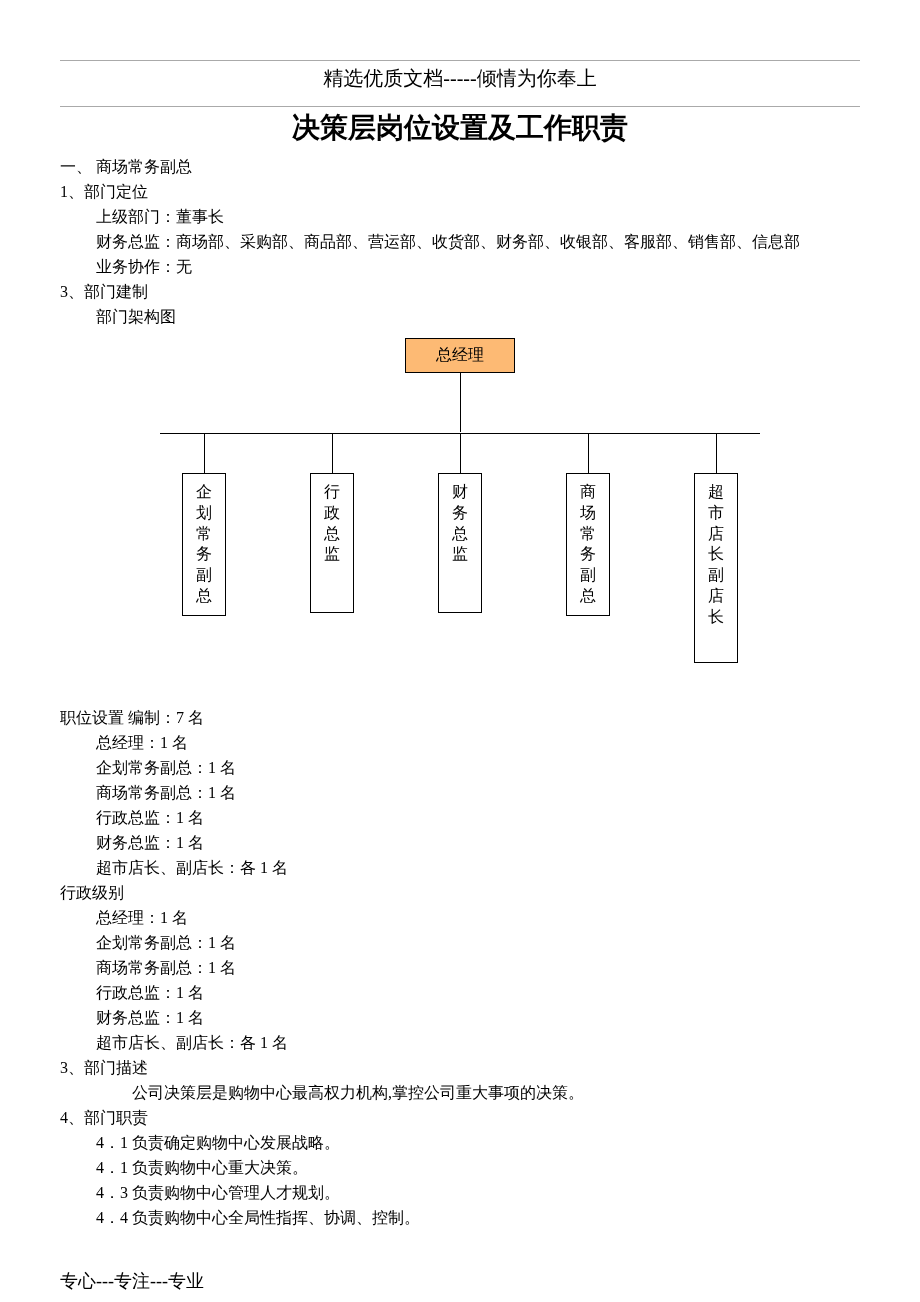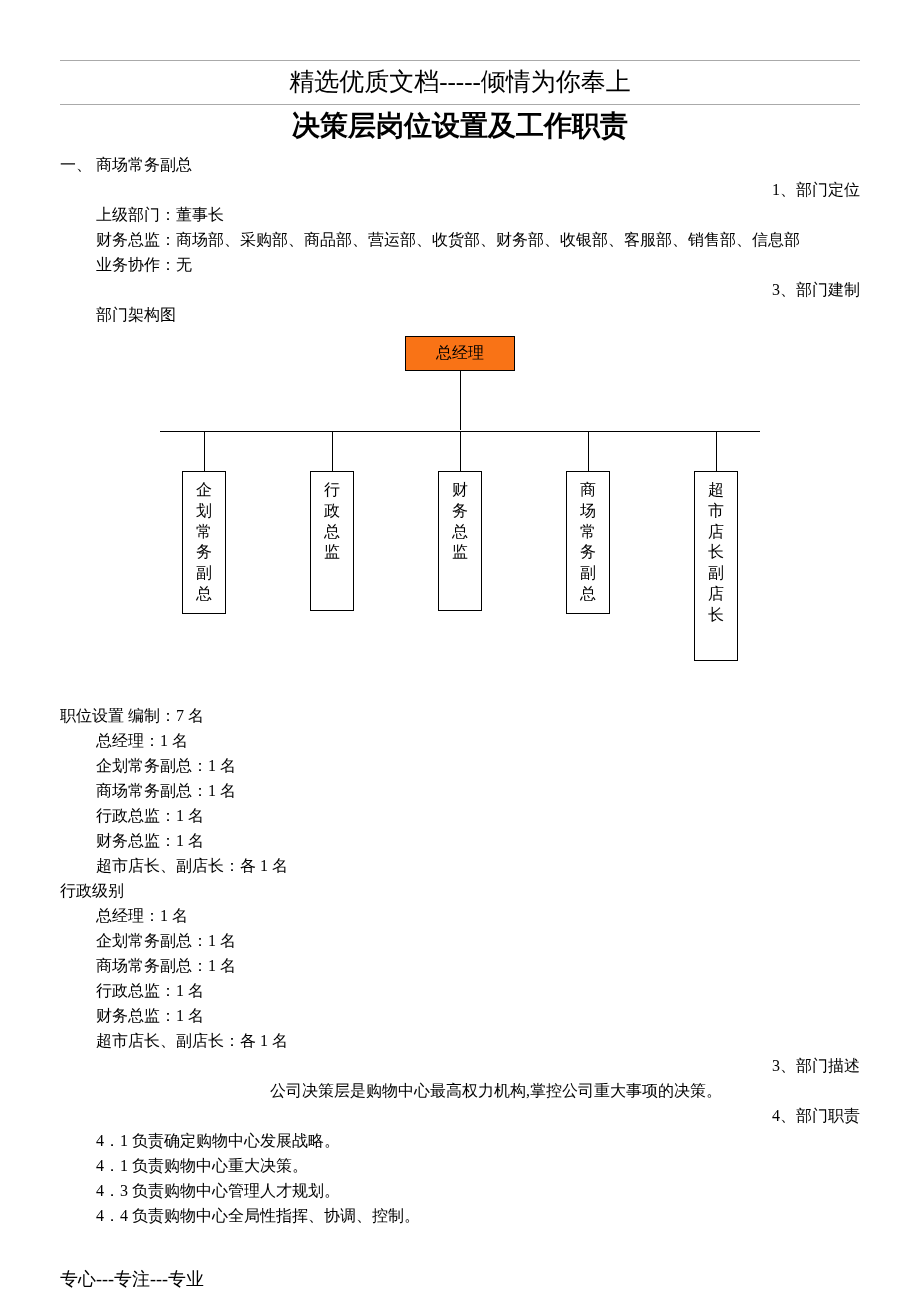--- a/index.html
+++ b/index.html
@@ -7,55 +7,55 @@
       width: 920px;
       margin: 0 auto;
       font-family: "SimSun", "宋体", serif;
       font-size: 16px;
       color: #000;
       background: #fff;
       padding: 60px 60px 40px 60px;
     }
     .header-line {
       text-align: center;
-      font-size: 25px;
+      font-size: 20px;
       margin-bottom: 2px;
       border-bottom: 1px solid #aaa;
-      padding-bottom: 6px;
+      padding-bottom: 14px;
     }
     .header-top-rule {
       border-top: 1px solid #aaa;
       height: 0;
       margin-bottom: 4px;
     }
     .doc-title {
       text-align: center;
       font-size: 28px;
       font-weight: bold;
       margin-bottom: 10px;
     }
     .p-indent-1 { margin-left: 36px; margin-bottom: 4px; }
-    .p-indent-2 { margin-left: 72px; margin-bottom: 4px; text-align: center; }
+    .p-indent-2 { margin-left: 72px; margin-bottom: 4px; }
     .p-indent-0 { margin-left: 0; margin-bottom: 4px; }
-    .p-num { margin-left: 0; margin-bottom: 4px; text-align: right; }
+    .p-num { margin-left: 0; margin-bottom: 4px; }
 
     .org-chart {
       position: relative;
       width: 700px;
       height: 350px;
       margin: 10px auto 20px auto;
     }
     .org-top-box {
       position: absolute;
       top: 0;
       left: 50%;
       transform: translateX(-50%);
       border: 1px solid #000;
       padding: 6px 30px;
-      background: #f97316;
+      background: #fdba74;
       font-size: 16px;
       text-align: center;
     }
     .org-vline-top {
       position: absolute;
       top: 34px;
       left: 50%;
       width: 1px;
       height: 60px;
       background: #000;

